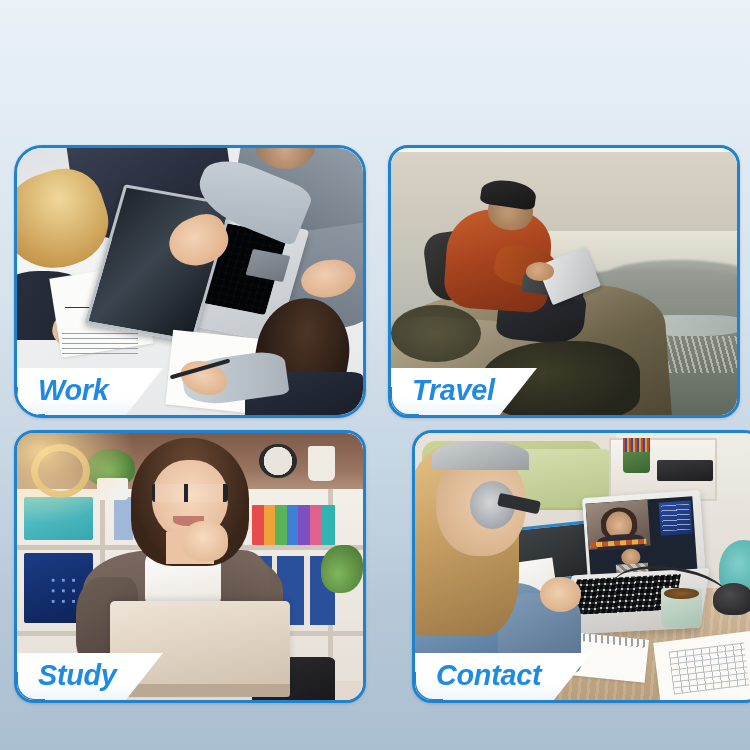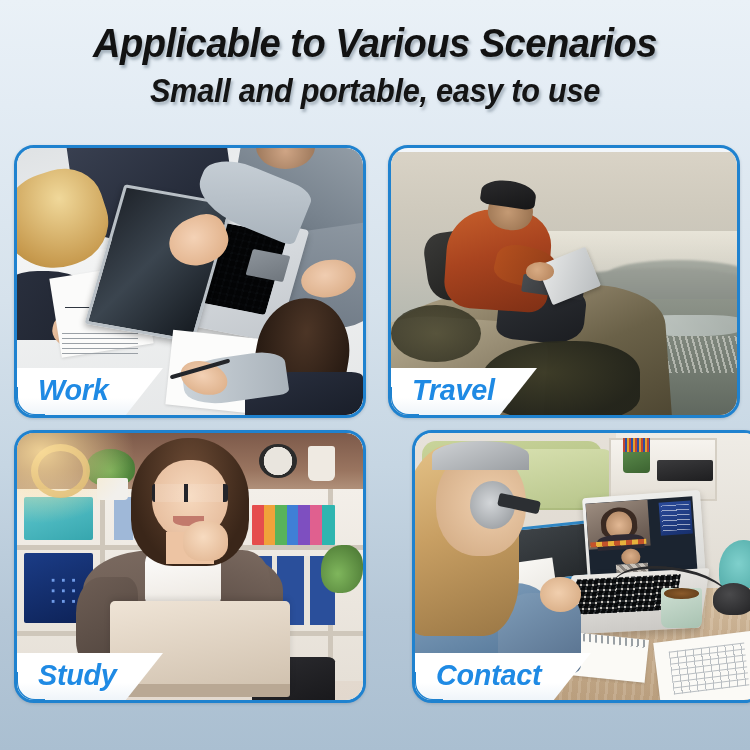--- a/index.html
+++ b/index.html
@@ -28,21 +28,21 @@
     white-space:nowrap;
   }
 
   
   .card{
     position:absolute;width:346px;height:267px;
     border:3px solid #1f82cf;border-radius:20px;
     background:#f2f6fa;overflow:hidden;
     box-shadow:0 1px 3px rgba(90,110,130,.3);
   }
-  .c-tl{left:14px;top:145px;}
+  .c-tl{left:14px;top:145px;border-radius:28px;}
   .c-tr{left:388px;top:145px;}
   .c-bl{left:14px;top:430px;}
   .c-br{left:388px;top:430px;margin-left:24px;}
   .photo{position:absolute;inset:0;overflow:hidden;border-radius:17px;}
   .ph-inset{position:absolute;left:0;right:0;top:4px;bottom:0;overflow:hidden;}
 
   
   .badge{
     position:absolute;left:-2px;bottom:-1px;height:48px;width:190px;
     background:linear-gradient(180deg,#ffffff 0%,#ffffff 62%,#eef4f9 100%);
@@ -338,24 +338,20 @@
   .k-mouse{position:absolute;right:2%;top:56%;width:12%;height:12%;
      background:radial-gradient(ellipse at 40% 35%,#4a4a4c,#1f1f21);border-radius:50% 50% 40% 40%;}
   .k-cable{position:absolute;left:57%;top:50%;width:34%;height:18%;
      border-top:3px solid #2a2a2c;border-radius:50%;transform:rotate(8deg);}
 </style>
 </head>
 <body>
 
 <div class="stage">
 
-  <div class="headings">
-    <div class="h1">Applicable to Various Scenarios</div>
-    <div class="h2">Small and portable, easy to use</div>
-  </div>
 
   <div class="card c-tl">
     <div class="photo">
       <div class="w-bg"></div>
         <div class="w-table"></div>
       <div class="w-suit1"></div>
         <div class="w-hair1"></div>
       <div class="w-arm1"></div>
         <div class="w-hand1"></div>
         <div class="w-pen1"></div>

